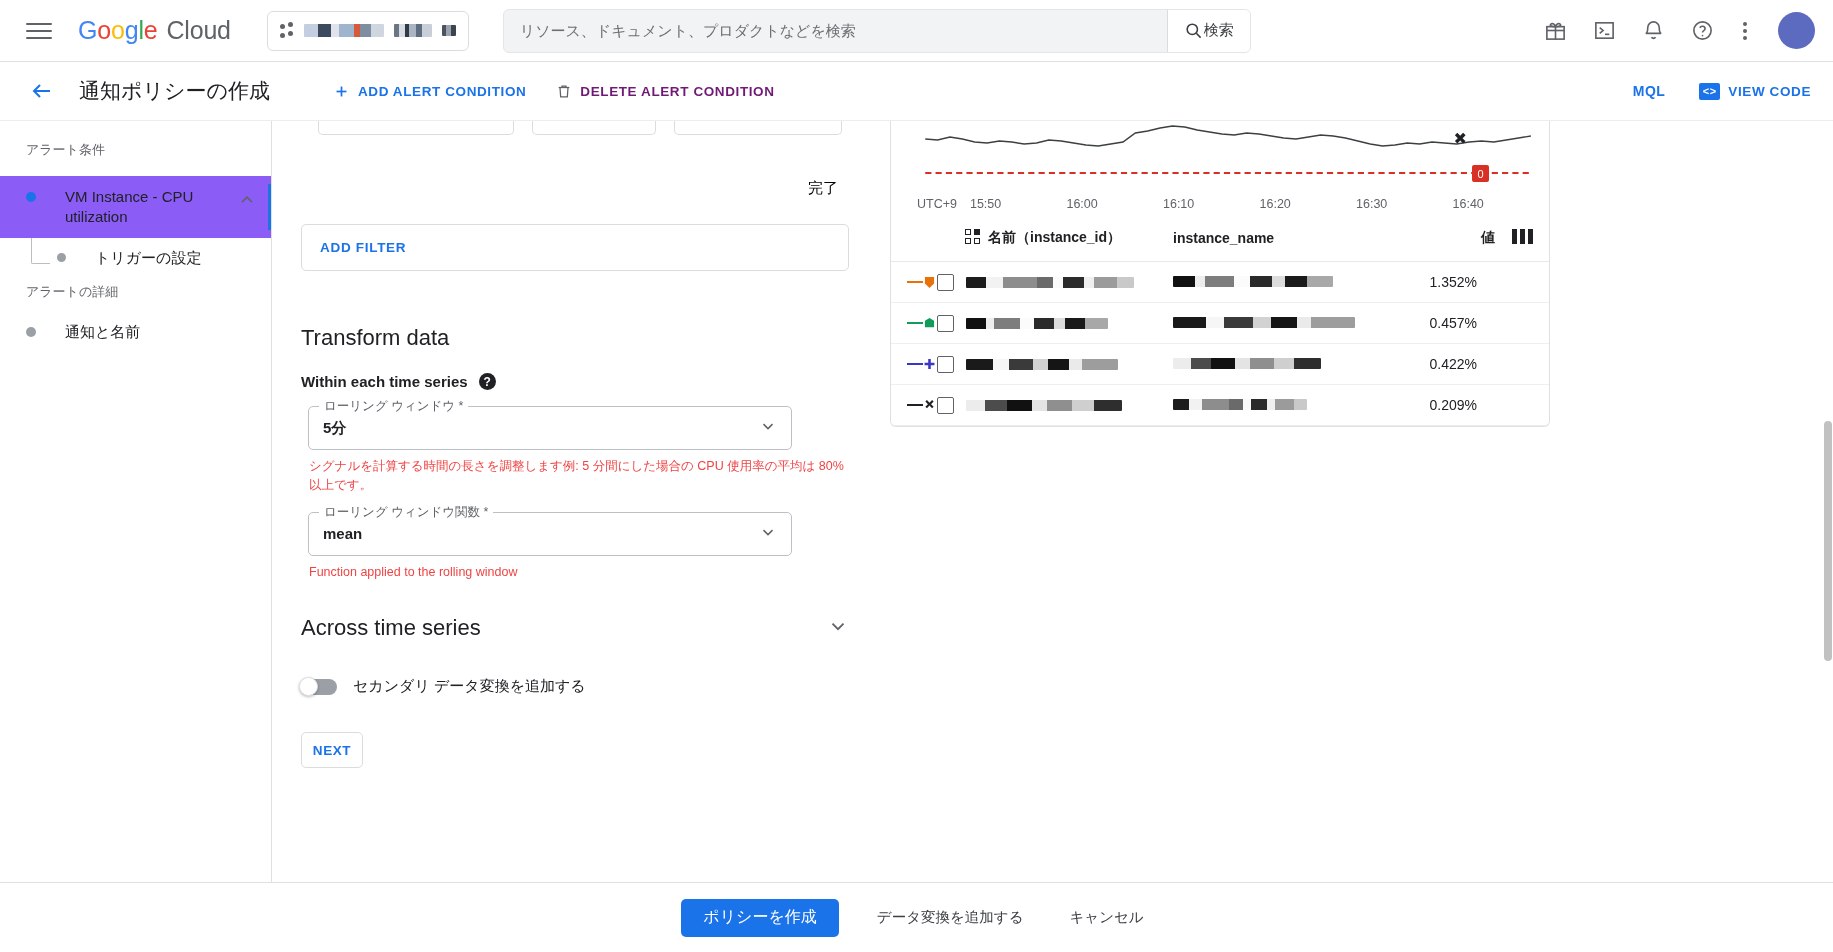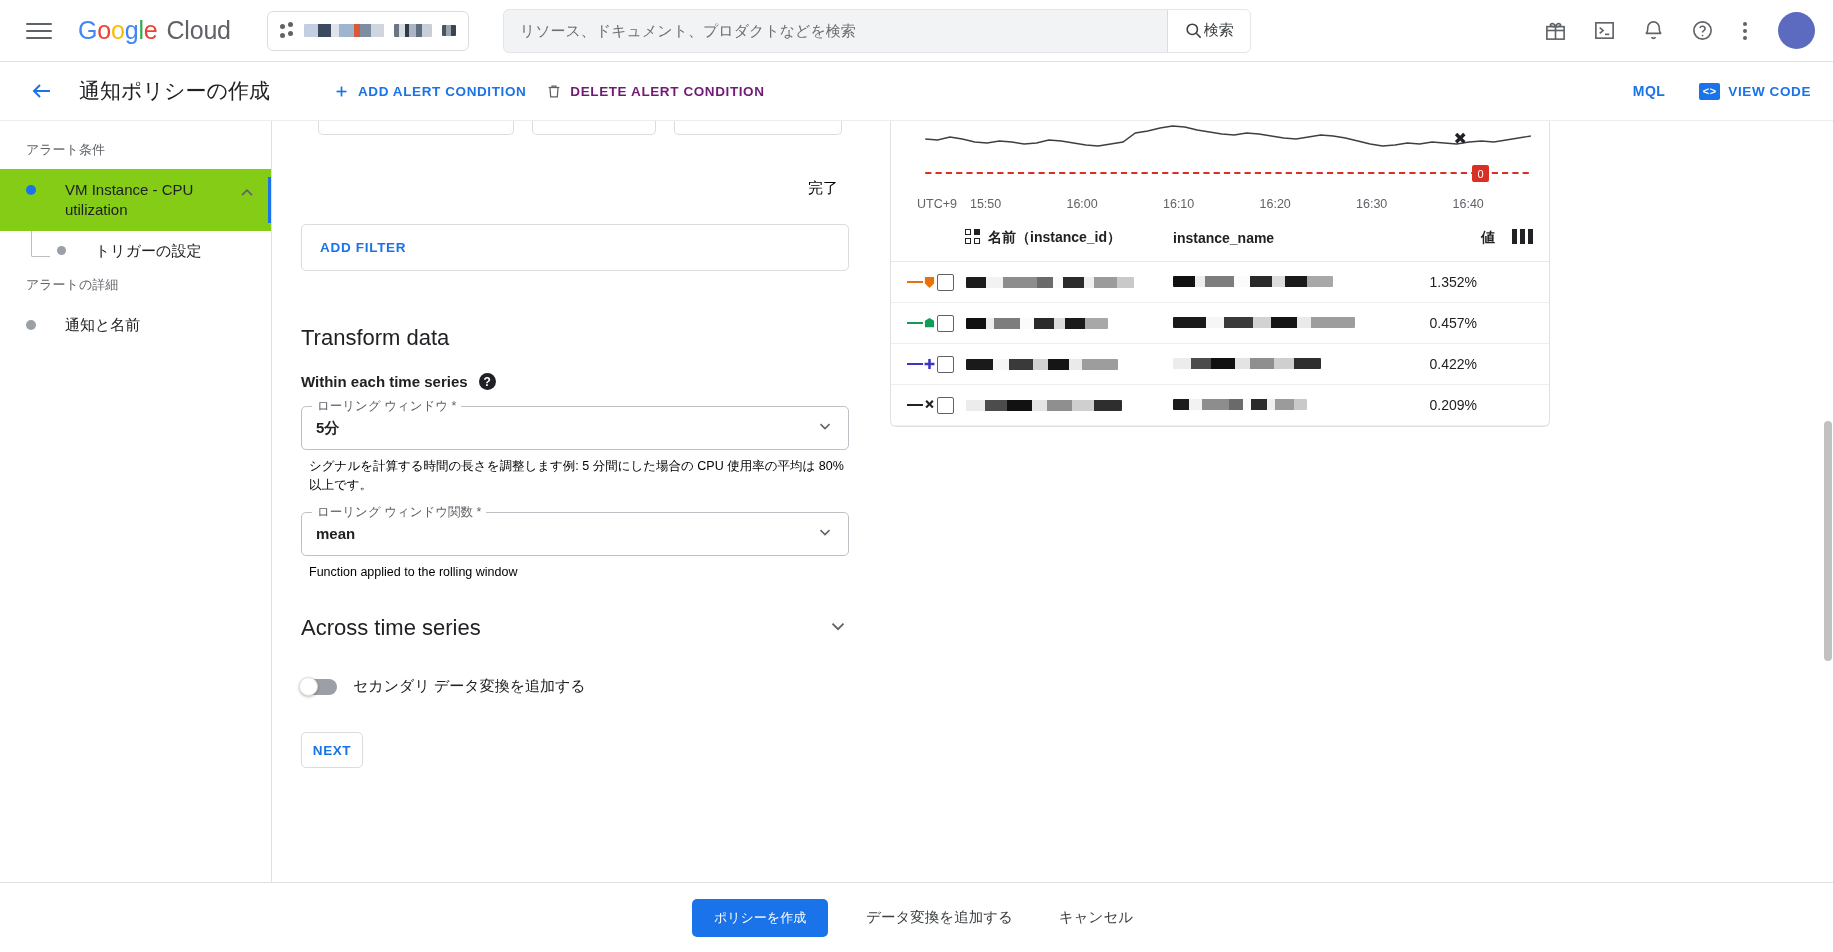--- a/index.html
+++ b/index.html
@@ -65,42 +65,42 @@
   .kebab i { width: 4px; height: 4px; border-radius: 50%; background: #5f6368; display: block; }
   .avatar { width: 37px; height: 37px; border-radius: 50%; background: #5c6bc0; margin-left: 6px; cursor: pointer; }
 
   
   .subheader {
     height: 58px; min-height: 58px; display: flex; align-items: center;
     padding: 0 22px 0 22px; background: #fff; gap: 0;
   }
   .back-arrow { width: 40px; height: 40px; display: flex; align-items: center; justify-content: center; color: #1a73e8; cursor: pointer; flex: none; }
   .page-title { font-size: 21px; color: #202124; margin-left: 17px; white-space: nowrap; }
-  .sub-actions { display: flex; align-items: center; margin-left: 63px; gap: 20px; }
+  .sub-actions { display: flex; align-items: center; margin-left: 63px; gap: 30px; }
   .txt-btn {
     display: flex; align-items: center; gap: 8px; cursor: pointer;
     font-size: 13.5px; letter-spacing: 0.6px; font-weight: bold;
   }
   .txt-btn.blue { color: #1a73e8; }
   .txt-btn.grey { color: #701a75; }
   .sub-right { margin-left: auto; display: flex; align-items: center; gap: 34px; }
   .mql-btn { font-size: 14px; font-weight: bold; letter-spacing: 0.5px; color: #1a73e8; cursor: pointer; }
   .code-chip { width: 21px; height: 17px; background: #1a73e8; border-radius: 2px; color: #fff; font-size: 11px; display: flex; align-items: center; justify-content: center; font-weight: bold; }
 
   
   .body { flex: 1; display: flex; min-height: 0; position: relative; border-top: 1px solid #ededed; }
 
   
   .sidebar { width: 272px; min-width: 272px; border-right: 1px solid #e0e0e0; padding-top: 14px; background: #fff; position: relative; }
   .side-section { font-size: 13px; color: #5f6368; padding: 6px 0 10px 26px; }
   .side-item {
     display: flex; align-items: flex-start; position: relative;
     padding: 11px 14px 11px 26px; cursor: pointer; min-height: 36px;
   }
-  .side-item.active { background: #84cc16; }
+  .side-item.active { background: #8b5cf6; margin-top: 7px; }
   .side-item.active::after { content: ""; position: absolute; right: 0; top: 8px; bottom: 8px; width: 3px; background: #1a73e8; }
   .dot { width: 10px; height: 10px; border-radius: 50%; background: #9aa0a6; margin-top: 5px; flex: none; }
   .dot.blue { background: #1a73e8; }
   .side-label { font-size: 15px; color: #202124; margin-left: 29px; line-height: 1.32; }
   .side-item.active .side-label { color: #202124; }
   .chev { margin-left: auto; color: #5f6368; display: flex; align-items: flex-start; padding-top: 3px; }
   .side-sub { display: flex; align-items: center; padding: 10px 14px 10px 57px; position: relative; cursor: pointer; }
   .side-sub .dot { width: 9px; height: 9px; margin-top: 0; }
   .side-sub .side-label { margin-left: 29px; }
   .tree-line { position: absolute; left: 31px; top: 0; width: 19px; height: 26px; border-left: 1px solid #bdbdbd; border-bottom: 1px solid #bdbdbd; border-bottom-left-radius: 2px; }
@@ -118,32 +118,32 @@
     border: 1px solid #dadce0; border-radius: 5px;
     display: flex; align-items: center; padding-left: 18px;
     font-size: 13.5px; font-weight: bold; letter-spacing: 0.7px; color: #1a73e8; cursor: pointer;
   }
   .sec-title { font-size: 22px; color: #202124; margin: 54px 0 0 3px; font-weight: normal; }
   .sub-title { font-size: 15px; font-weight: bold; color: #202124; margin: 22px 0 0 3px; display: flex; align-items: center; gap: 11px; }
   .help-icon {
     width: 17px; height: 17px; border-radius: 50%; background: #202124; color: #fff;
     font-size: 12px; display: flex; align-items: center; justify-content: center; font-weight: bold; cursor: pointer;
   }
-  .field { position: relative; width: 548px; margin: 16px 0 0 3px; }
+  .field { position: relative; width: 484px; margin: 16px 0 0 10px; }
   .field .outline {
     height: 44px; border: 1px solid #bdc1c6; border-radius: 5px;
     display: flex; align-items: center; padding: 0 14px 0 14px; cursor: pointer;
   }
   .field .flabel {
     position: absolute; top: -8px; left: 11px; background: #fff; padding: 0 5px;
     font-size: 12.5px; color: #5f6368; white-space: nowrap;
   }
   .field .fvalue { font-size: 15px; color: #202124; font-weight: bold; }
   .field .caret { margin-left: auto; color: #5f6368; }
-  .hint { font-size: 12.5px; color: #000000; line-height: 1.55; margin: 7px 14px 0 11px; width: 538px; }
+  .hint { font-size: 12.5px; color: #ef4444; line-height: 1.55; margin: 7px 14px 0 11px; width: 538px; }
   .collapse-row {
     width: 548px; margin: 33px 0 0 3px; display: flex; align-items: center; justify-content: space-between; cursor: pointer;
   }
   .collapse-row .ctitle { font-size: 22px; color: #202124; }
   .toggle-row { display: flex; align-items: center; gap: 16px; margin: 36px 0 0 3px; cursor: pointer; }
   .toggle {
     width: 36px; height: 16px; border-radius: 9px; background: #9aa0a6; position: relative; flex: none;
   }
   .toggle .knob {
     position: absolute; width: 19px; height: 19px; border-radius: 50%; background: #fff;
@@ -209,21 +209,21 @@
   .vscroll { position: absolute; right: 0; top: 0; width: 10px; bottom: 0; }
   .vscroll .thumb { position: absolute; right: 1px; width: 8px; background: #c1c1c1; border-radius: 4px; }
 
   
   .footer {
     height: 70px; min-height: 70px; border-top: 1px solid #e0e0e0; background: #fff;
     display: flex; align-items: center; justify-content: center; gap: 30px;
   }
   .primary-btn {
     background: #1a73e8; color: #fff; border: 0; border-radius: 5px;
-    height: 38px; padding: 0 22px; font-size: 13px; cursor: pointer;
+    height: 38px; padding: 0 22px; font-size: 16px; cursor: pointer;
     font-family: "Liberation Sans", "DejaVu Sans", sans-serif;
   }
   .flat-btn { color: #3c4043; font-size: 14.5px; cursor: pointer; padding: 0 8px; }
 </style>
 </head>
 <body>
 
 <div class="app">
 
   <div class="topbar">

